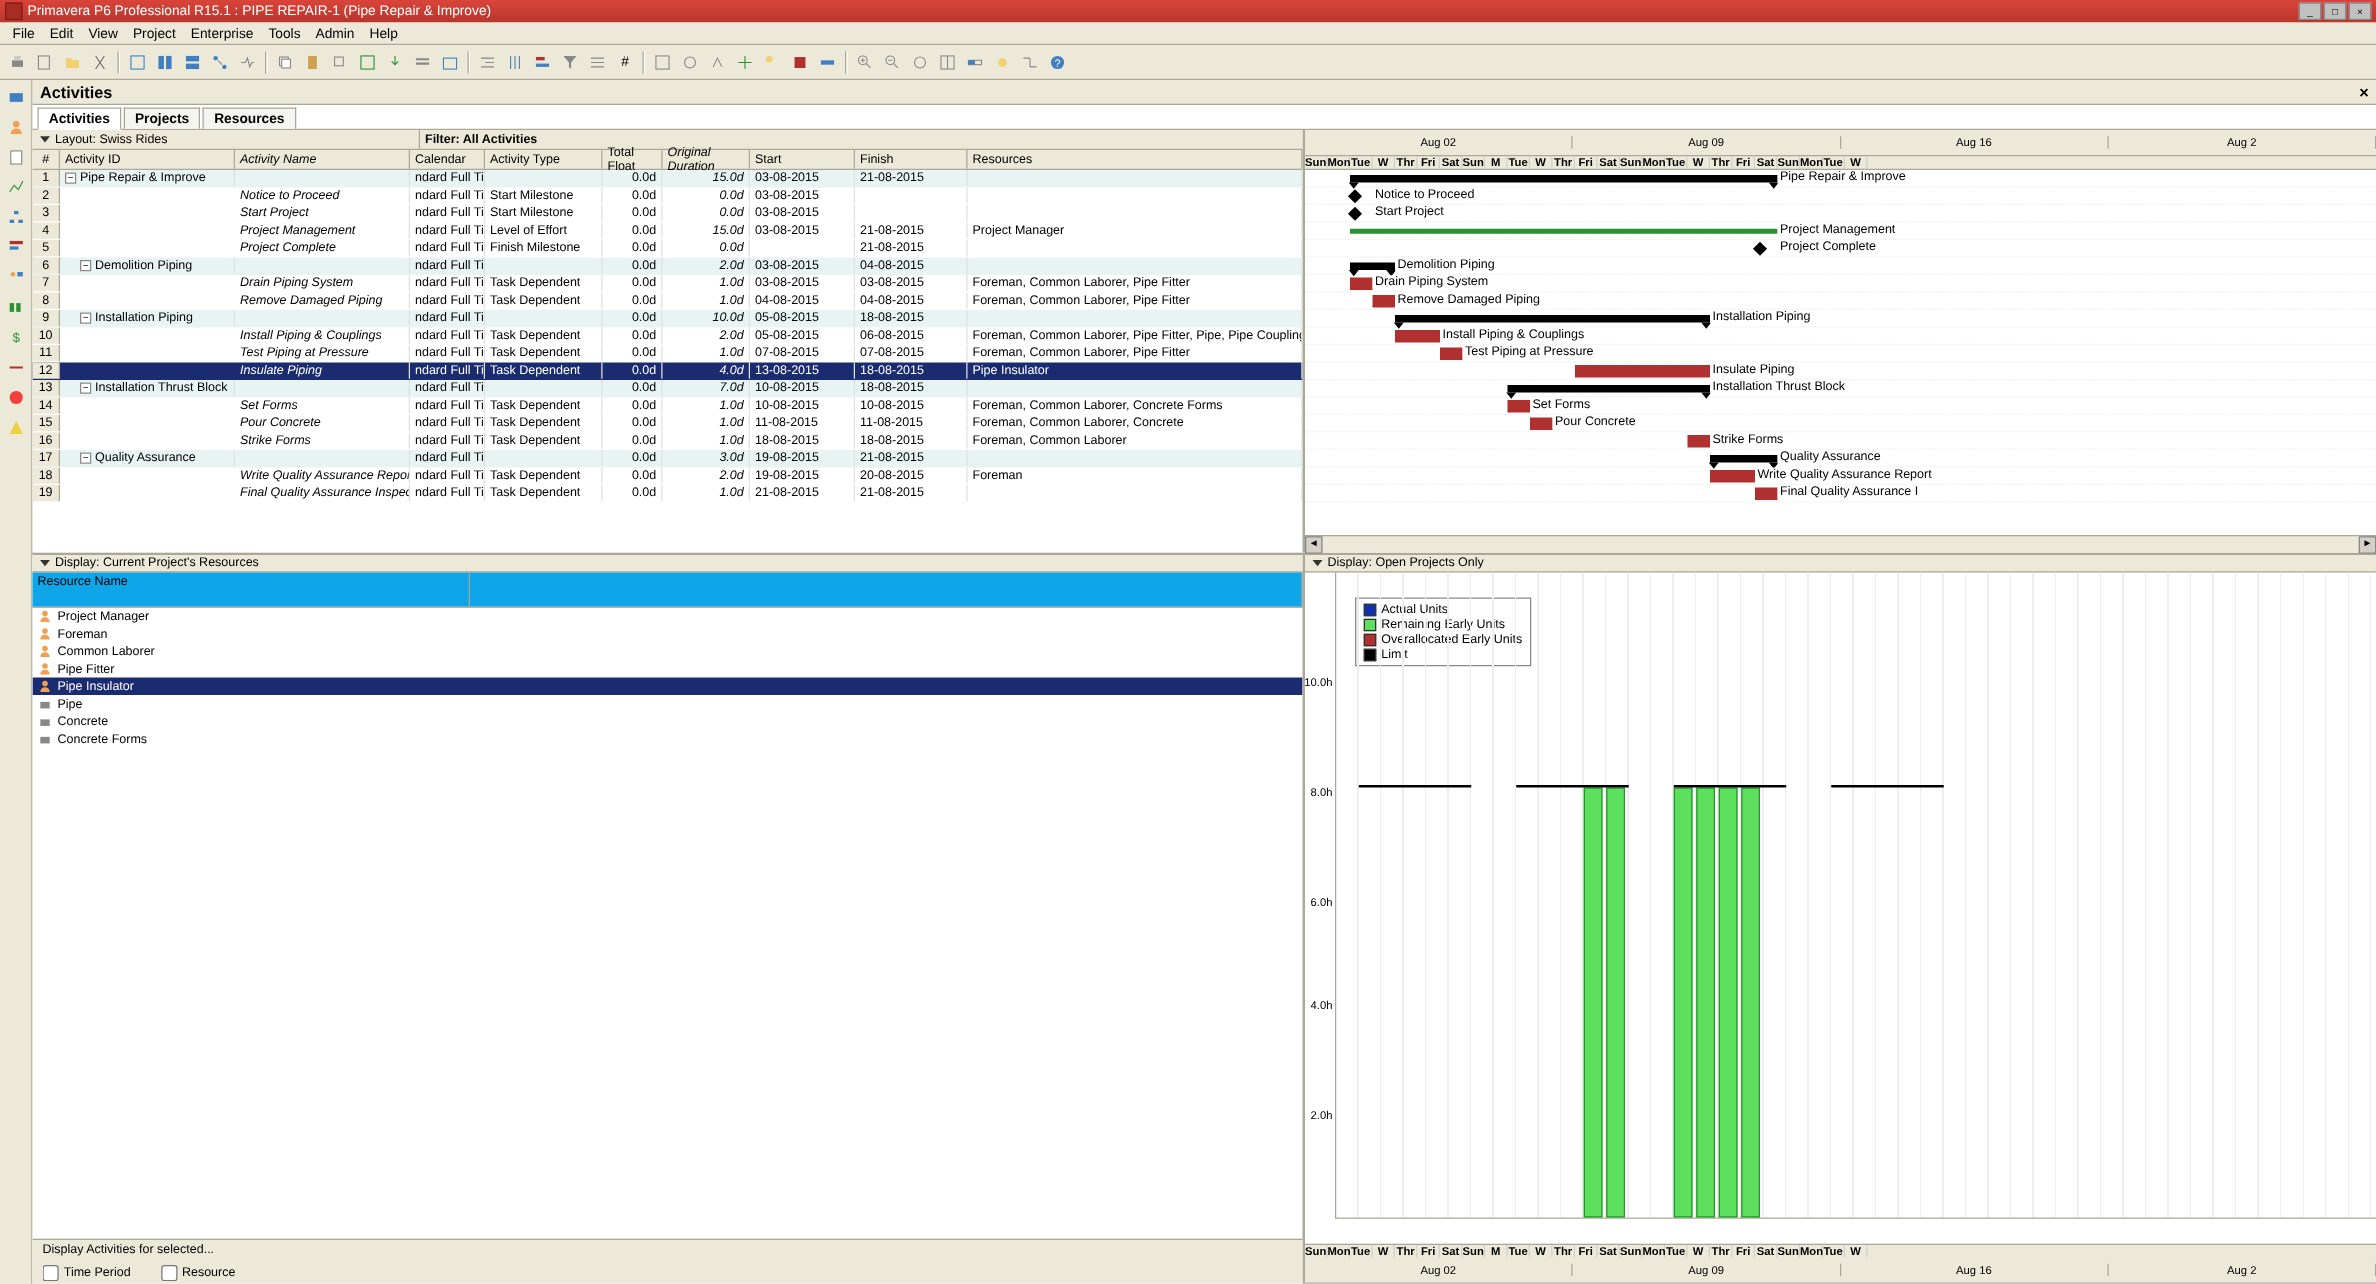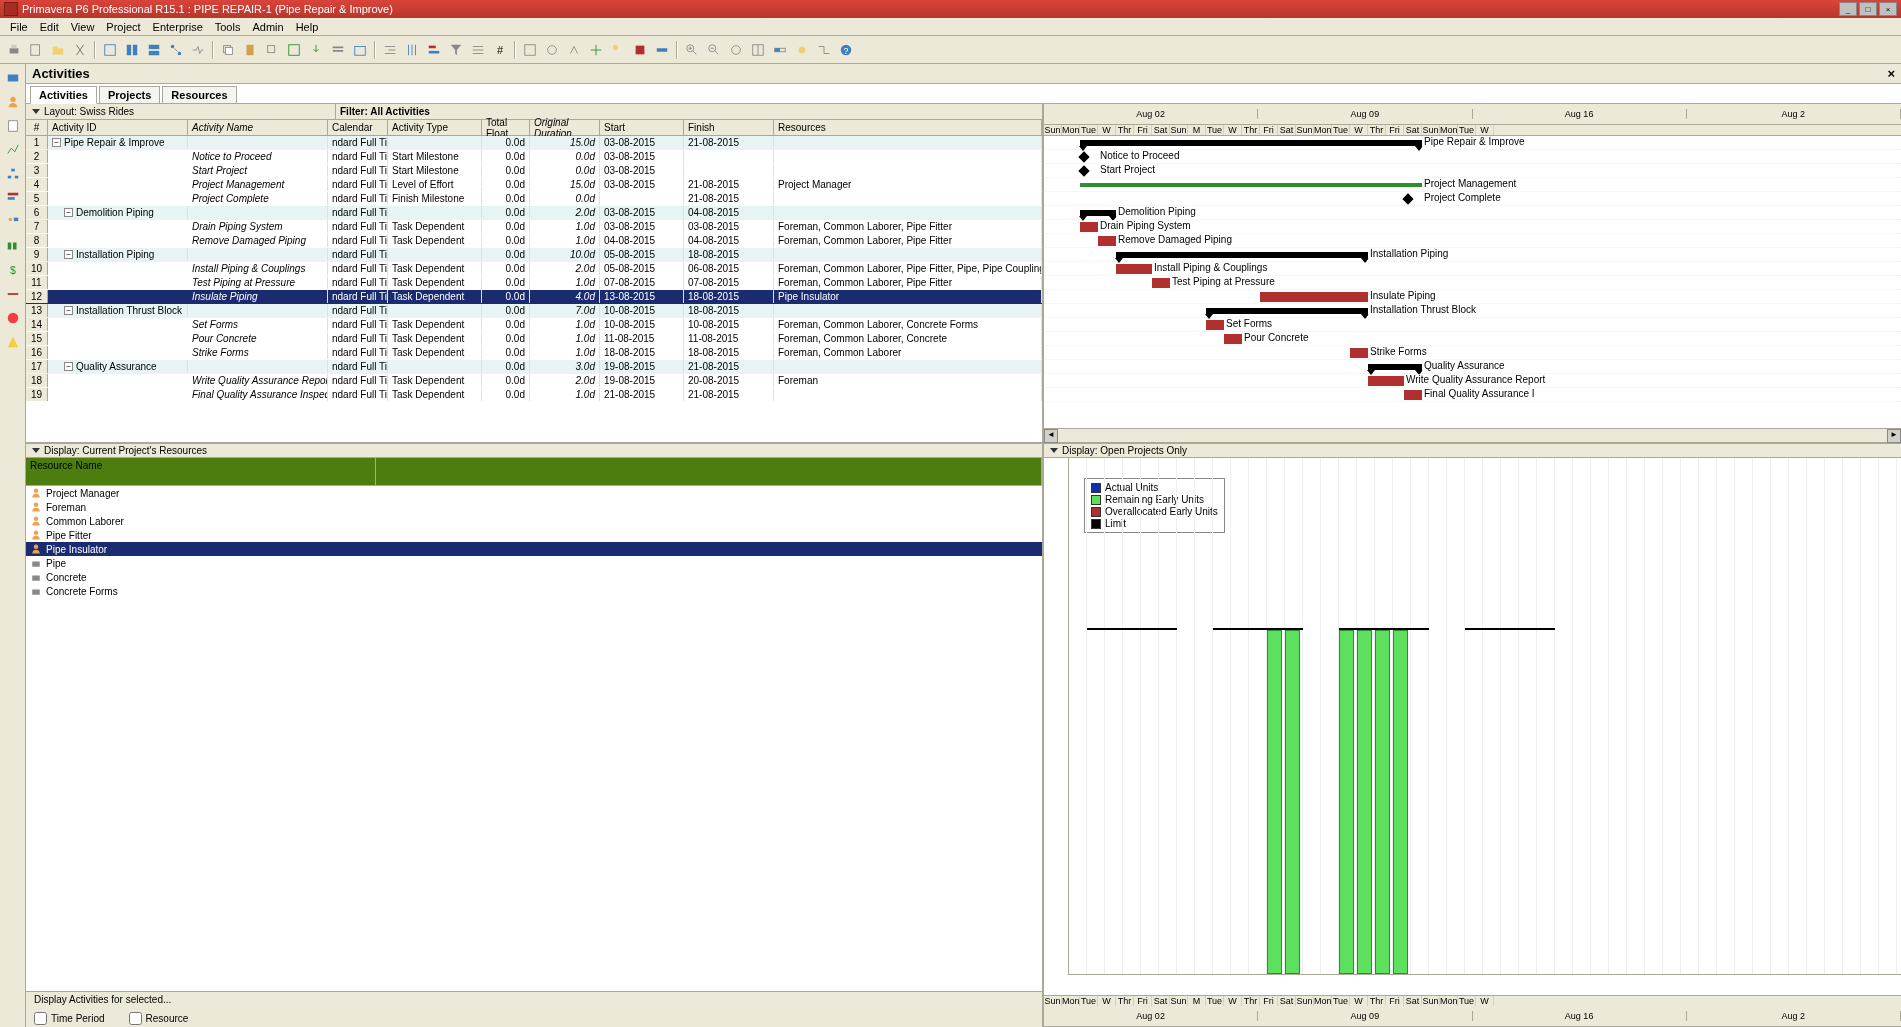--- a/index.html
+++ b/index.html
@@ -75,21 +75,21 @@
 .grid-row.selected .c-num { color: #000; }
 .expand { display: inline-block; width: 9px; height: 9px; border: 1px solid #888; margin-right: 3px; font-size: 8px; line-height: 7px; text-align: center; background: #fff; color: #000; }
 .indent1 { padding-left: 16px !important; }
 .indent2 { padding-left: 32px !important; margin-top: 32px; }
 
 
 .gantt-header { height: 32px; background: #ece9d8; border-bottom: 1px solid #aca899; font-size: 9px; display: flex; flex-direction: column; }
 .gantt-weeks { height: 31px; display: flex; border-bottom: 1px solid #aca899; align-items: center; justify-content: center; }
 .gantt-weeks .wk { flex: 1; border-right: 1px solid #aca899; text-align: center; }
 .gantt-days { height: 14px; display: flex; }
-.gantt-days .dy { width: 18px; border-right: 1px solid #d0d0d0; text-align: center; }
+.gantt-days .dy { width: 18px; border-right: 1px solid #d0d0d0; text-align: center; font-weight: bold; }
 
 .gantt-body { flex: 1; overflow: hidden; position: relative; font-size: 10px; }
 .gantt-row { height: 14px; display: flex; position: relative; border-bottom: 1px dotted #eee; }
 .gantt-bar { position: absolute; height: 10px; top: 2px; background: #b03030; }
 .gantt-bar.summary { background: #000; height: 6px; top: 4px; }
 .gantt-bar.summary::before, .gantt-bar.summary::after { content: ''; position: absolute; width: 0; height: 0; border-left: 4px solid transparent; border-right: 4px solid transparent; border-top: 5px solid #000; bottom: -5px; }
 .gantt-bar.summary::before { left: -1px; }
 .gantt-bar.summary::after { right: -1px; }
 .gantt-bar.green { background: #2a9030; height: 4px; top: 5px; }
 .gantt-bar.milestone { width: 8px; height: 8px; background: #000; transform: rotate(45deg); top: 3px; }
@@ -97,21 +97,21 @@
 .gantt-scroll { height: 14px; background: #ece9d8; border-top: 1px solid #aca899; display: flex; align-items: center; }
 .gantt-scroll .arr { width: 14px; height: 14px; background: #d4d0c8; border: 1px solid #888; cursor: pointer; text-align: center; font-size: 8px; }
 .gantt-scroll .track { flex: 1; }
 
 
 .split-bottom { display: flex; flex: 1; }
 .resource-panel { width: 1018px; border-right: 2px solid #aca899; display: flex; flex-direction: column; background: #fff; }
 .chart-panel { flex: 1; display: flex; flex-direction: column; background: #fff; }
 
 .panel-header { height: 14px; background: #ece9d8; border-bottom: 1px solid #aca899; display: flex; align-items: center; font-size: 10px; padding: 0 4px; }
-.res-table-header { height: 28px; background: #4d7c0f; border-bottom: 1px solid #aca899; display: flex; font-size: 10px; }
+.res-table-header { height: 28px; background: #0ea5e9; border-bottom: 1px solid #aca899; display: flex; font-size: 10px; }
 .res-table-header .rcol { width: 350px; border-right: 1px solid #aca899; padding: 2px 4px; }
 .res-body { flex: 1; overflow: auto; font-size: 10px; }
 .res-row { height: 14px; display: flex; align-items: center; padding-left: 4px; }
 .res-row.selected { background: #1a2b70; color: #fff; }
 .res-row .ricon { width: 12px; height: 12px; margin-right: 4px; }
 .res-footer { height: 36px; background: #ece9d8; border-top: 1px solid #aca899; padding: 2px 8px; font-size: 10px; }
 .res-footer .row1 { height: 16px; }
 .res-footer .row2 { height: 16px; display: flex; gap: 24px; }
 .res-footer label { display: flex; align-items: center; gap: 4px; }
 
@@ -911,20 +911,27 @@
                 <span>Remaining Early Units</span>
               </div>
             <div>
                 <span class="sw" style="background:#b03030"></span>
                 <span>Overallocated Early Units</span>
               </div>
             <div>
                 <span class="sw" style="background:#000"></span>
                 <span>Limit</span>
               </div>
+          </div>
+          <div class="chart-axis">
+            <div class="tick" style="top:16%">10.0h</div>
+            <div class="tick" style="top:33%">8.0h</div>
+            <div class="tick" style="top:50%">6.0h</div>
+            <div class="tick" style="top:66%">4.0h</div>
+            <div class="tick" style="top:83%">2.0h</div>
           </div>
           <div class="chart-plot" id="chart-plot">
               <div class="chart-bar" style="left: 198px; width: 15px; height: 66.6667%;"></div>
               <div class="chart-bar" style="left: 216px; width: 15px; height: 66.6667%;"></div>
               <div class="chart-bar" style="left: 270px; width: 15px; height: 66.6667%;"></div>
               <div class="chart-bar" style="left: 288px; width: 15px; height: 66.6667%;"></div>
               <div class="chart-bar" style="left: 306px; width: 15px; height: 66.6667%;"></div>
               <div class="chart-bar" style="left: 324px; width: 15px; height: 66.6667%;"></div>
               <div class="chart-limit" style="bottom: 66.6667%; left: 18px; right: auto; width: 90px;"></div>
               <div class="chart-limit" style="bottom: 66.6667%; left: 144px; right: auto; width: 90px;"></div>

